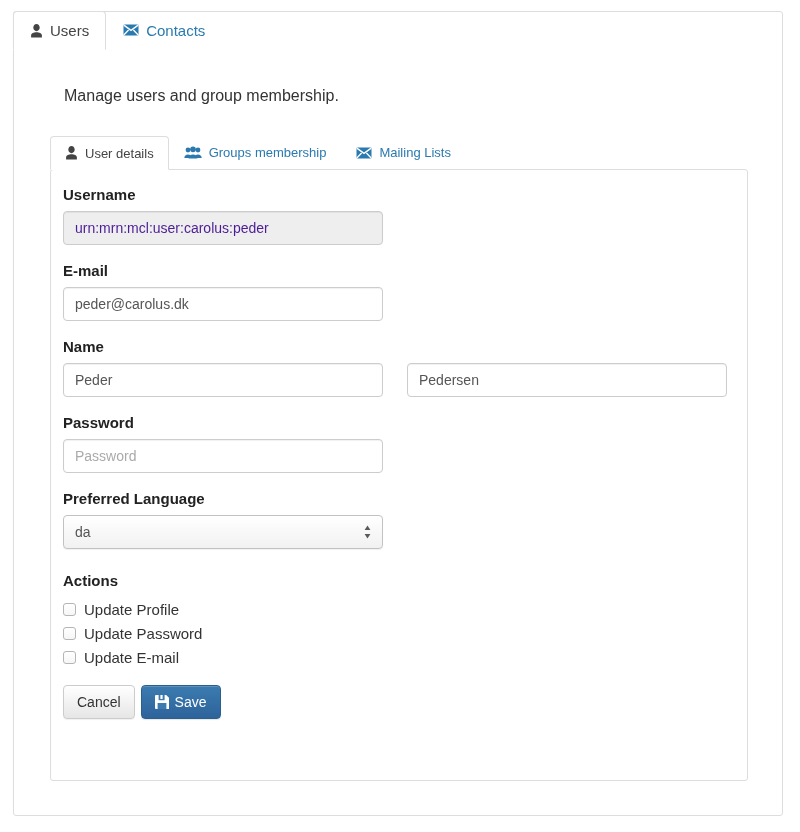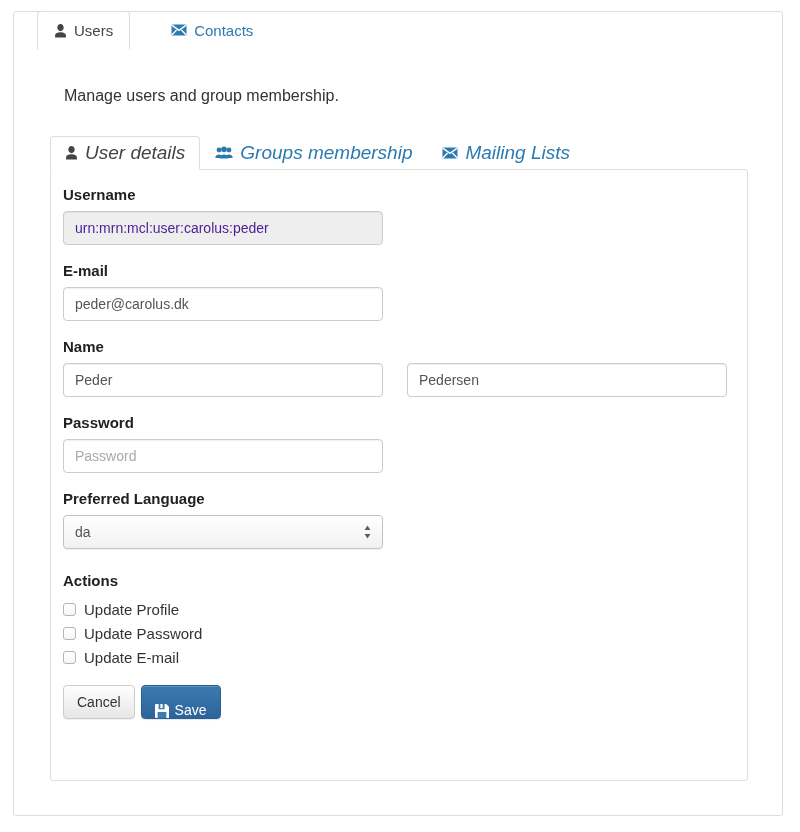--- a/index.html
+++ b/index.html
@@ -44,21 +44,20 @@
     align-items: center;
     gap: 7px;
     box-sizing: border-box;
     cursor: pointer;
     white-space: nowrap;
   }
   .outer-tabbar .tab {
     height: 38px;
     padding: 15px 16px;
     font-size: 15px;
-    margin-left: 24px;
   }
   .tab.active {
     background: #ffffff;
     border: 1px solid #dddddd;
     border-bottom: 1px solid #ffffff;
     border-top-left-radius: 4px;
     border-top-right-radius: 4px;
     color: #444444;
     margin-bottom: -1px;
     height: 39px;
@@ -94,22 +93,21 @@
     left: 50px;
     top: 136px;
     height: 33px;
     display: flex;
     align-items: flex-end;
     z-index: 5;
   }
   .inner-tabbar .tab {
     height: 33px;
     padding: 15px 14px;
-    font-size: 19px;
-    font-style: italic;
+    font-size: 13px;
   }
   .inner-tabbar .tab.active {
     height: 34px;
   }
 
   
   .form-area {
     position: absolute;
     left: 63px;
     top: 186px;
@@ -223,21 +221,20 @@
     color: #333333;
     border: 1px solid #cccccc;
     background: linear-gradient(to bottom, #ffffff 0%, #e6e6e6 100%);
     box-shadow: inset 0 1px 0 rgba(255,255,255,.9), 0 1px 1px rgba(0,0,0,.06);
   }
   .btn-primary {
     color: #ffffff;
     border: 1px solid #2b5f8c;
     background: linear-gradient(to bottom, #3b7bb0 0%, #2d639b 100%);
     box-shadow: inset 0 1px 0 rgba(255,255,255,.18), 0 1px 1px rgba(0,0,0,.1);
-    align-items: flex-end;
   }
 
   .icon { display: inline-flex; align-items: center; justify-content: center; flex: none; }
 </style>
 </head>
 <body>
 
 <div class="outer-panel"></div>
 
 <div class="outer-tabbar">

